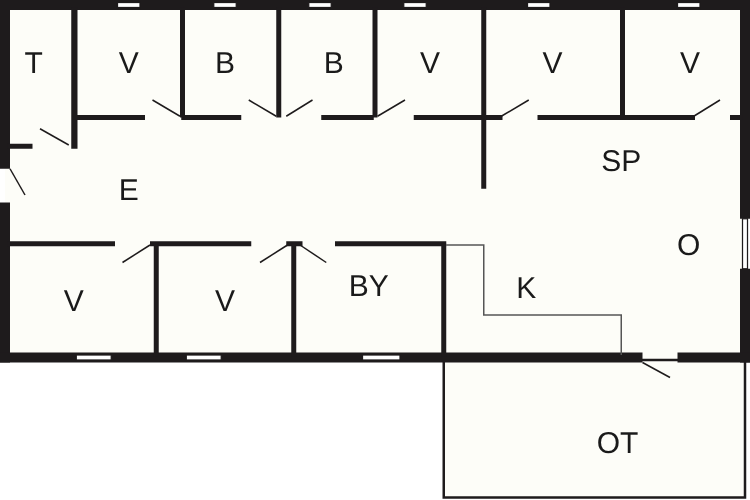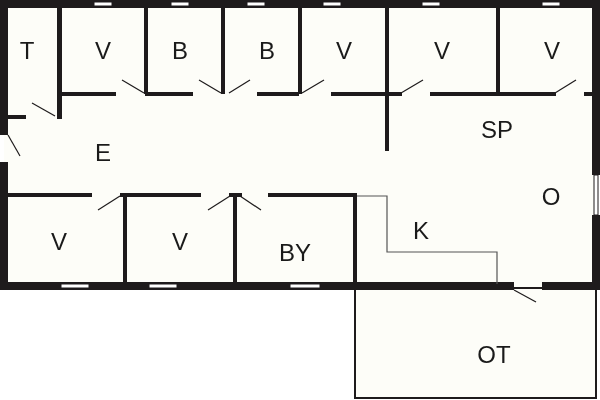--- a/index.html
+++ b/index.html
@@ -90,16 +90,16 @@
   <span class="lbl" style="left:180px;top:51px;">B</span>
   <span class="lbl" style="left:267px;top:51px;">B</span>
   <span class="lbl" style="left:344px;top:51px;">V</span>
   <span class="lbl" style="left:442px;top:51px;">V</span>
   <span class="lbl" style="left:552px;top:51px;">V</span>
   <span class="lbl" style="left:103px;top:153px;">E</span>
   <span class="lbl" style="left:497px;top:130px;text-align:center;">SP</span>
   <span class="lbl" style="left:551px;top:197px;">O</span>
   <span class="lbl" style="left:59px;top:242px;">V</span>
   <span class="lbl" style="left:180px;top:242px;">V</span>
-  <span class="lbl" style="left:295px;top:253px;">BY</span>
+  <span class="lbl" style="left:295px;top:230px;">BY</span>
   <span class="lbl" style="left:421px;top:231px;">K</span>
   <span class="lbl" style="left:494px;top:355px;">OT</span>
 </div>
 
 </body></html>

